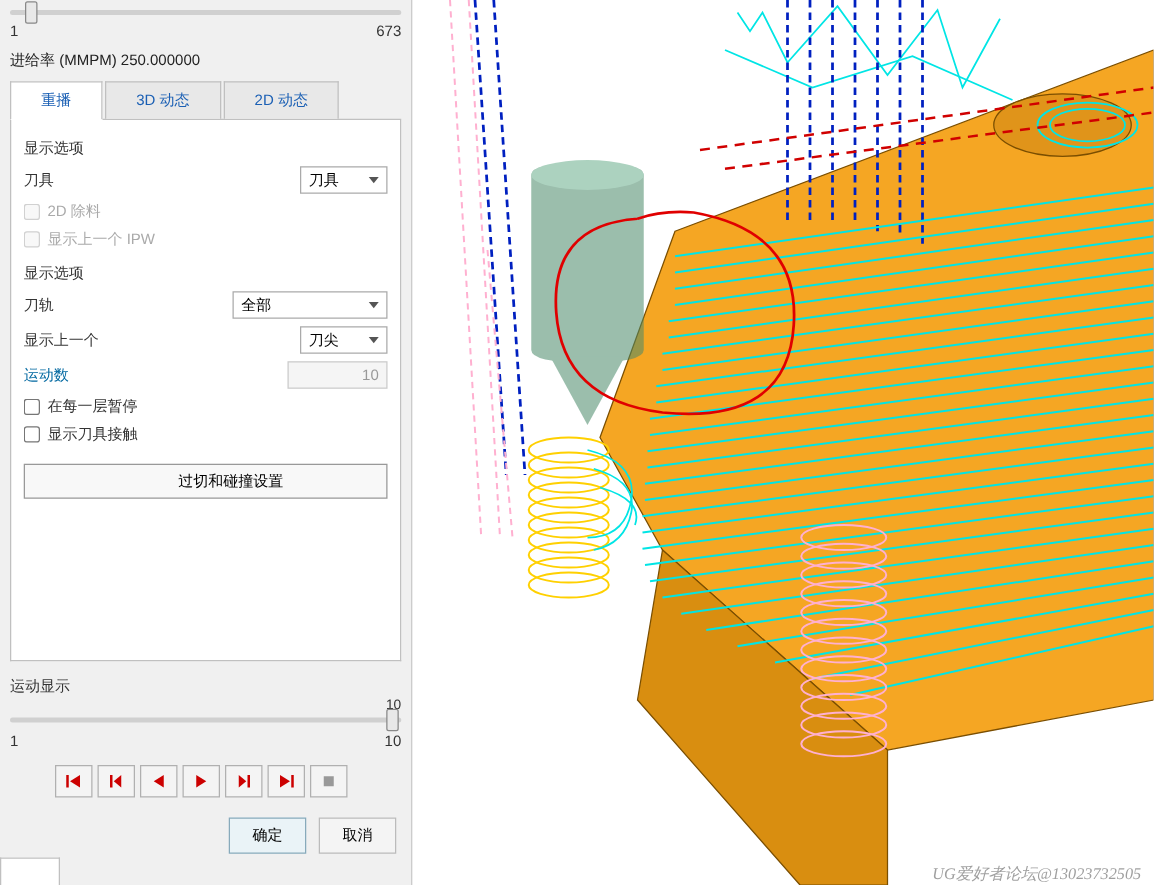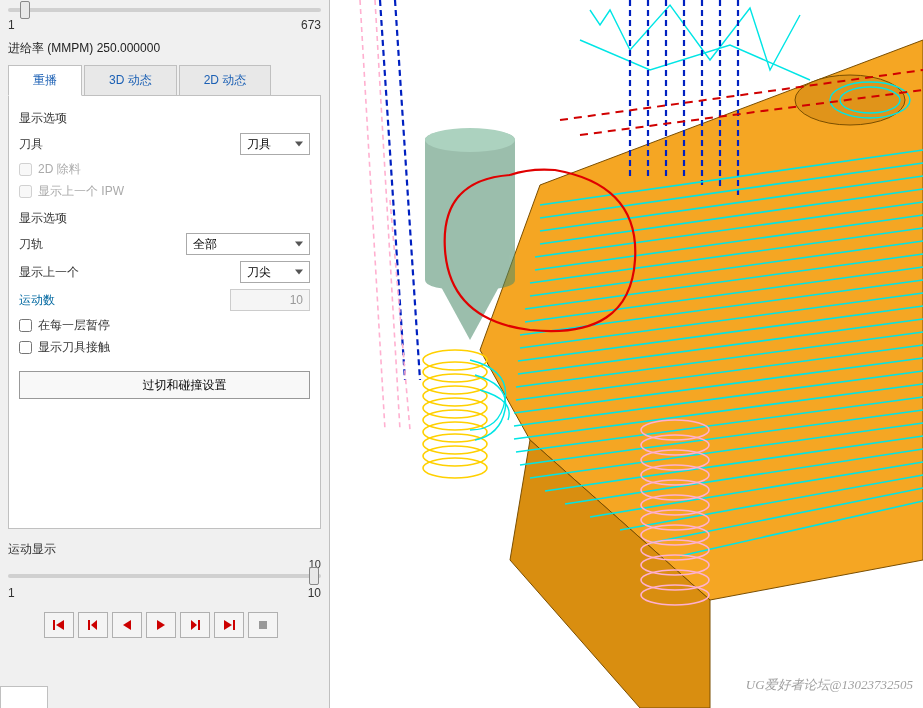--- a/index.html
+++ b/index.html
@@ -32,21 +32,21 @@
   .speed-slider-wrap { margin: 4px 0 2px 0; position: relative; }
   .speed-labels-top { text-align: right; font-size: 11px; color: #333; }
   .speed-labels-bot { display: flex; justify-content: space-between; font-size: 11px; color: #333; margin-top: 6px; }
   .playback { display: flex; gap: 4px; margin: 12px 0 0 36px; }
   .pb-btn { width: 30px; height: 26px; border: 1px solid #b0b0b0; background: #f4f4f4; display: flex; align-items: center; justify-content: center; cursor: pointer; }
   .pb-btn svg { width: 14px; height: 14px; }
   .dialog-btns { display: flex; gap: 10px; justify-content: flex-end; margin: 16px 4px 8px 0; }
   .dlg-btn { padding: 5px 18px; border: 1px solid #8ab; background: #eaf3f7; cursor: pointer; }
   .dlg-btn.cancel { background: #f4f4f4; border-color: #bbb; }
   .bottom-tab { position: absolute; bottom: 0; left: 0; width: 48px; height: 22px; border: 1px solid #c0c0c0; border-bottom: none; background: #fff; border-radius: 0 0 0 0; }
-  .watermark { position: absolute; bottom: 14px; right: 10px; color: rgba(80,80,80,0.55); font-size: 13px; font-style: italic; font-family: serif; }
+  .watermark { position: absolute; bottom: 0; right: 10px; color: rgba(80,80,80,0.55); font-size: 13px; font-style: italic; font-family: serif; }
   .viewport-svg { width: 100%; height: 100%; display: block; }
 </style>
 </head>
 <body>
 
 <div class="container">
 
   <div class="left-panel">
     <div class="slider-top">
       <div class="slider-track">
@@ -158,20 +158,24 @@
             <rect x="11" y="2" width="2" height="10" fill="#c00"></rect>
           </svg>
         </div>
       <div class="pb-btn">
           <svg viewBox="0 0 14 14">
             <rect x="3" y="3" width="8" height="8" fill="#999"></rect>
           </svg>
         </div>
     </div>
 
+    <div class="dialog-btns">
+      <button class="dlg-btn">确定</button>
+      <button class="dlg-btn cancel">取消</button>
+    </div>
   </div>
 
   <div class="right-panel">
     <svg class="viewport-svg" viewBox="0 0 593 708">
 
       <path d="M 210 185 L 593 40 L 593 560 L 380 600 L 200 440 L 150 350 Z" fill="#f5a623" stroke="#7a4e00" stroke-width="1"></path>
       <path d="M 200 440 L 380 600 L 380 708 L 310 708 L 180 560 Z" fill="#d98e10" stroke="#7a4e00" stroke-width="1"></path>
 
       <ellipse cx="520" cy="100" rx="55" ry="25" fill="#e0941a" stroke="#7a4e00"></ellipse>
 

